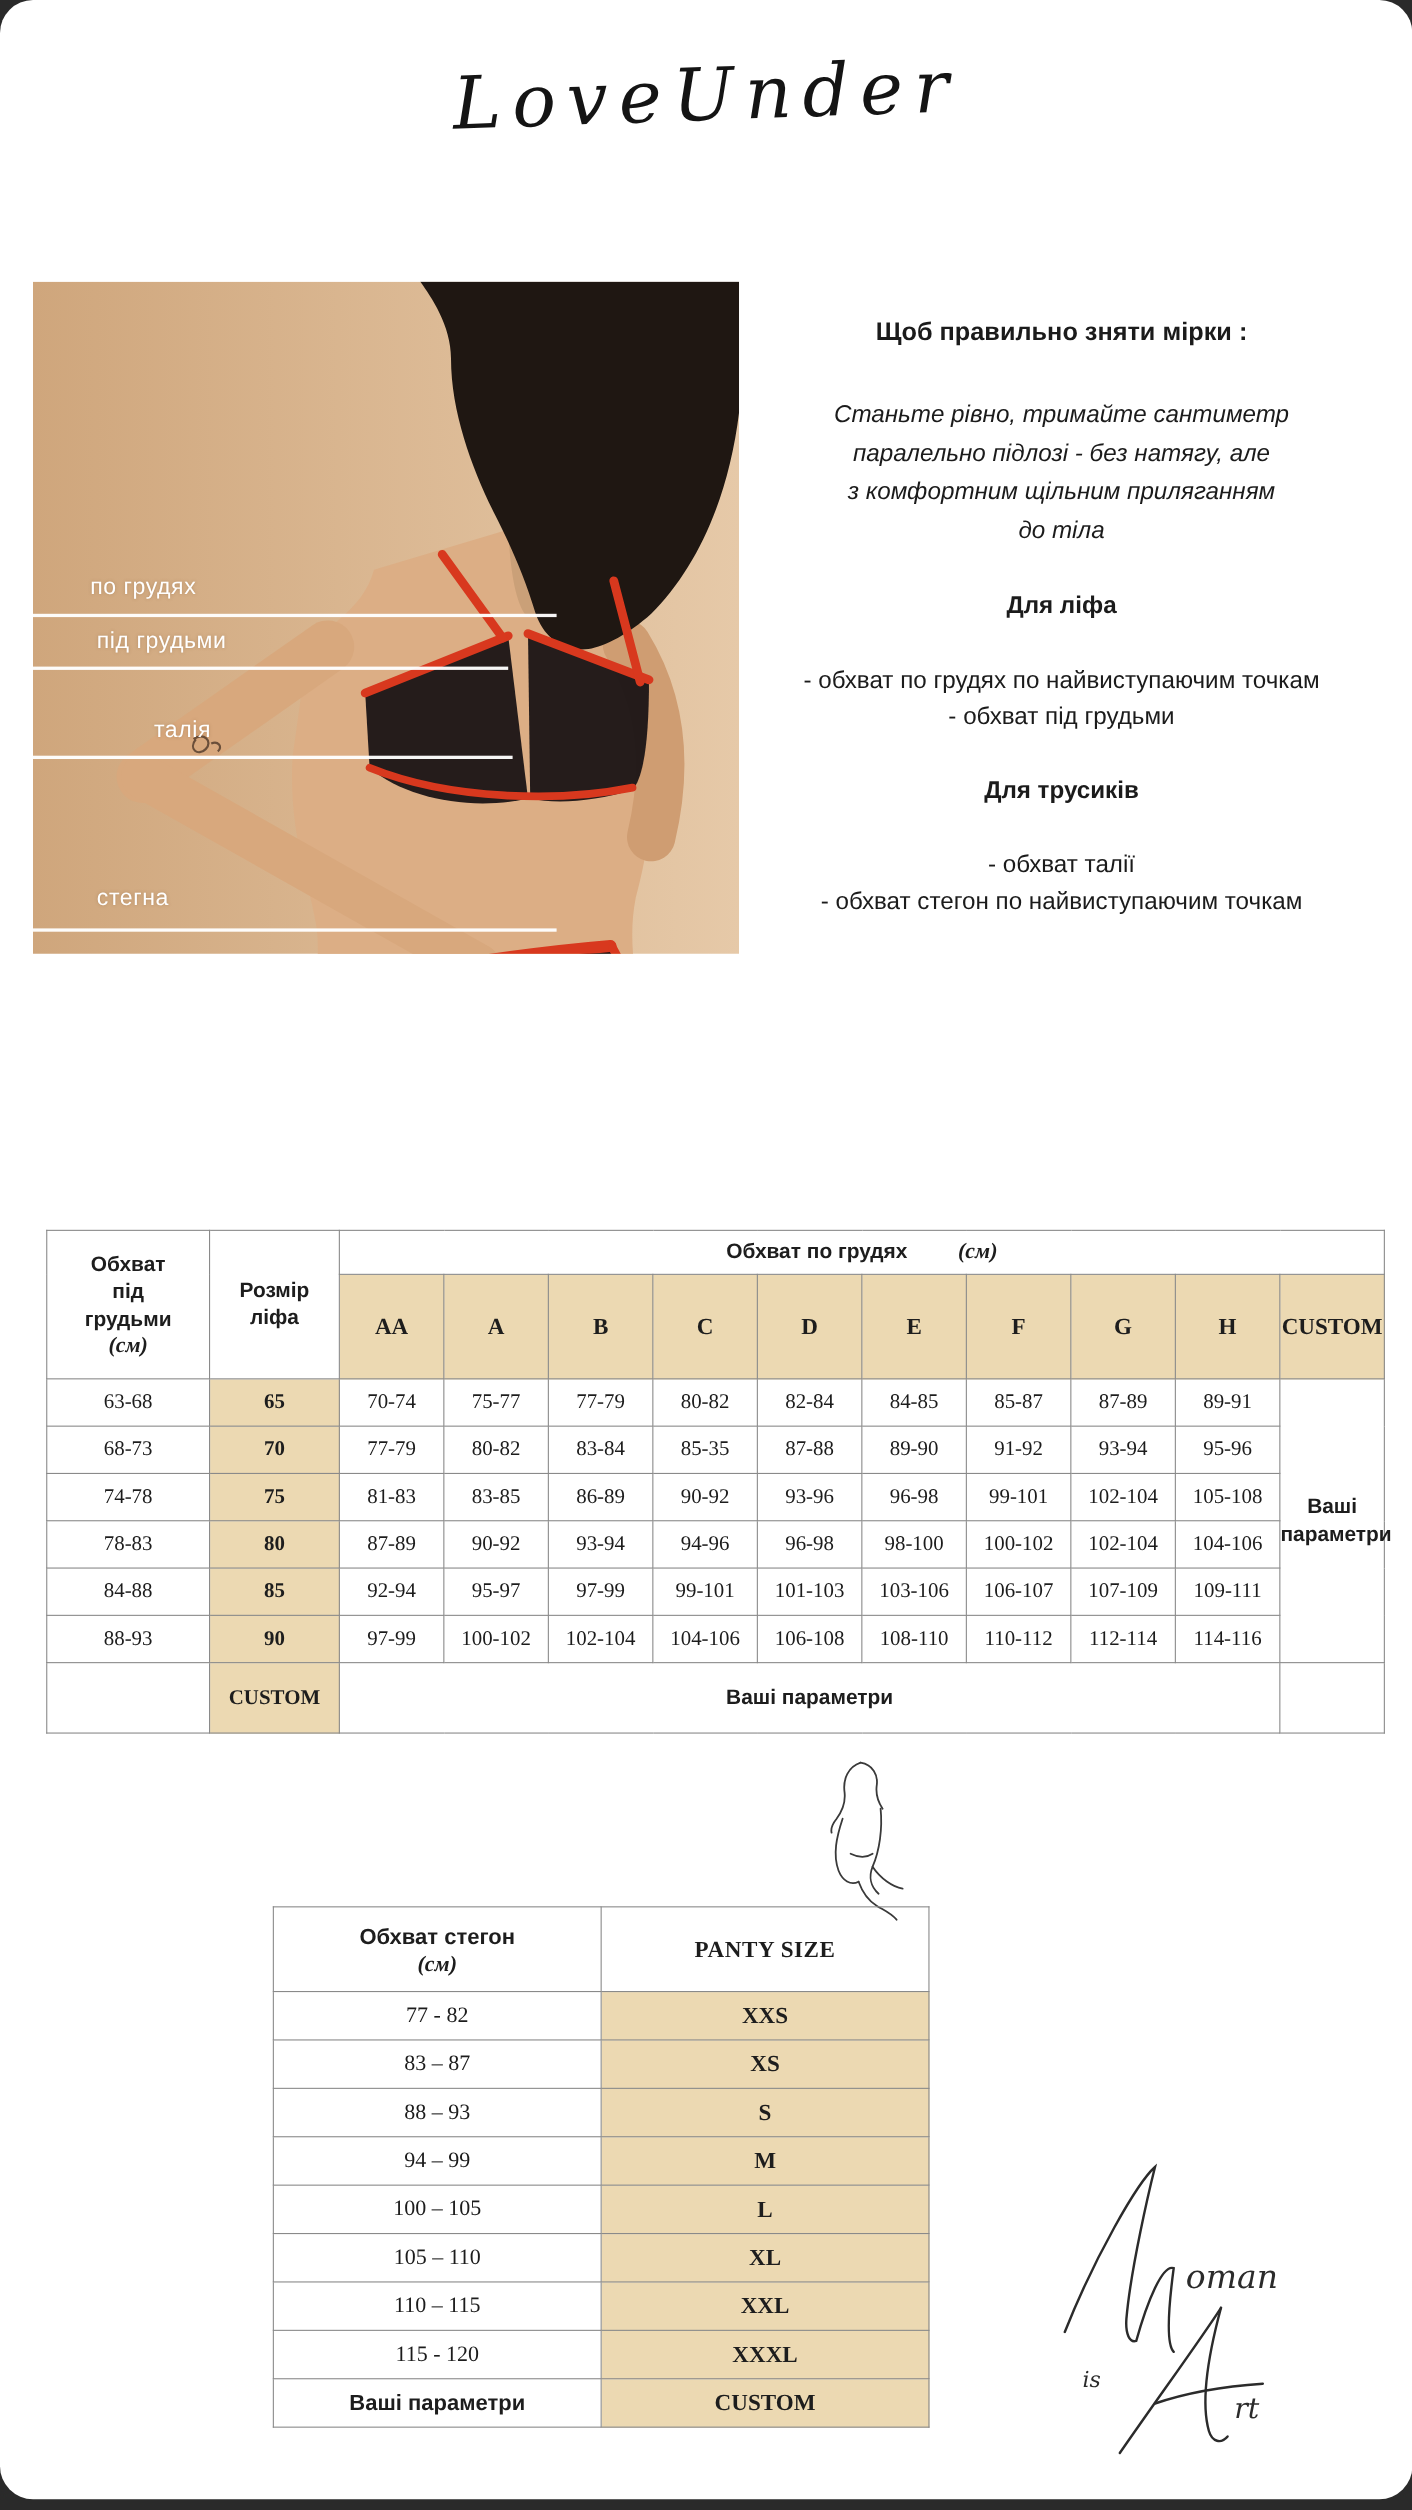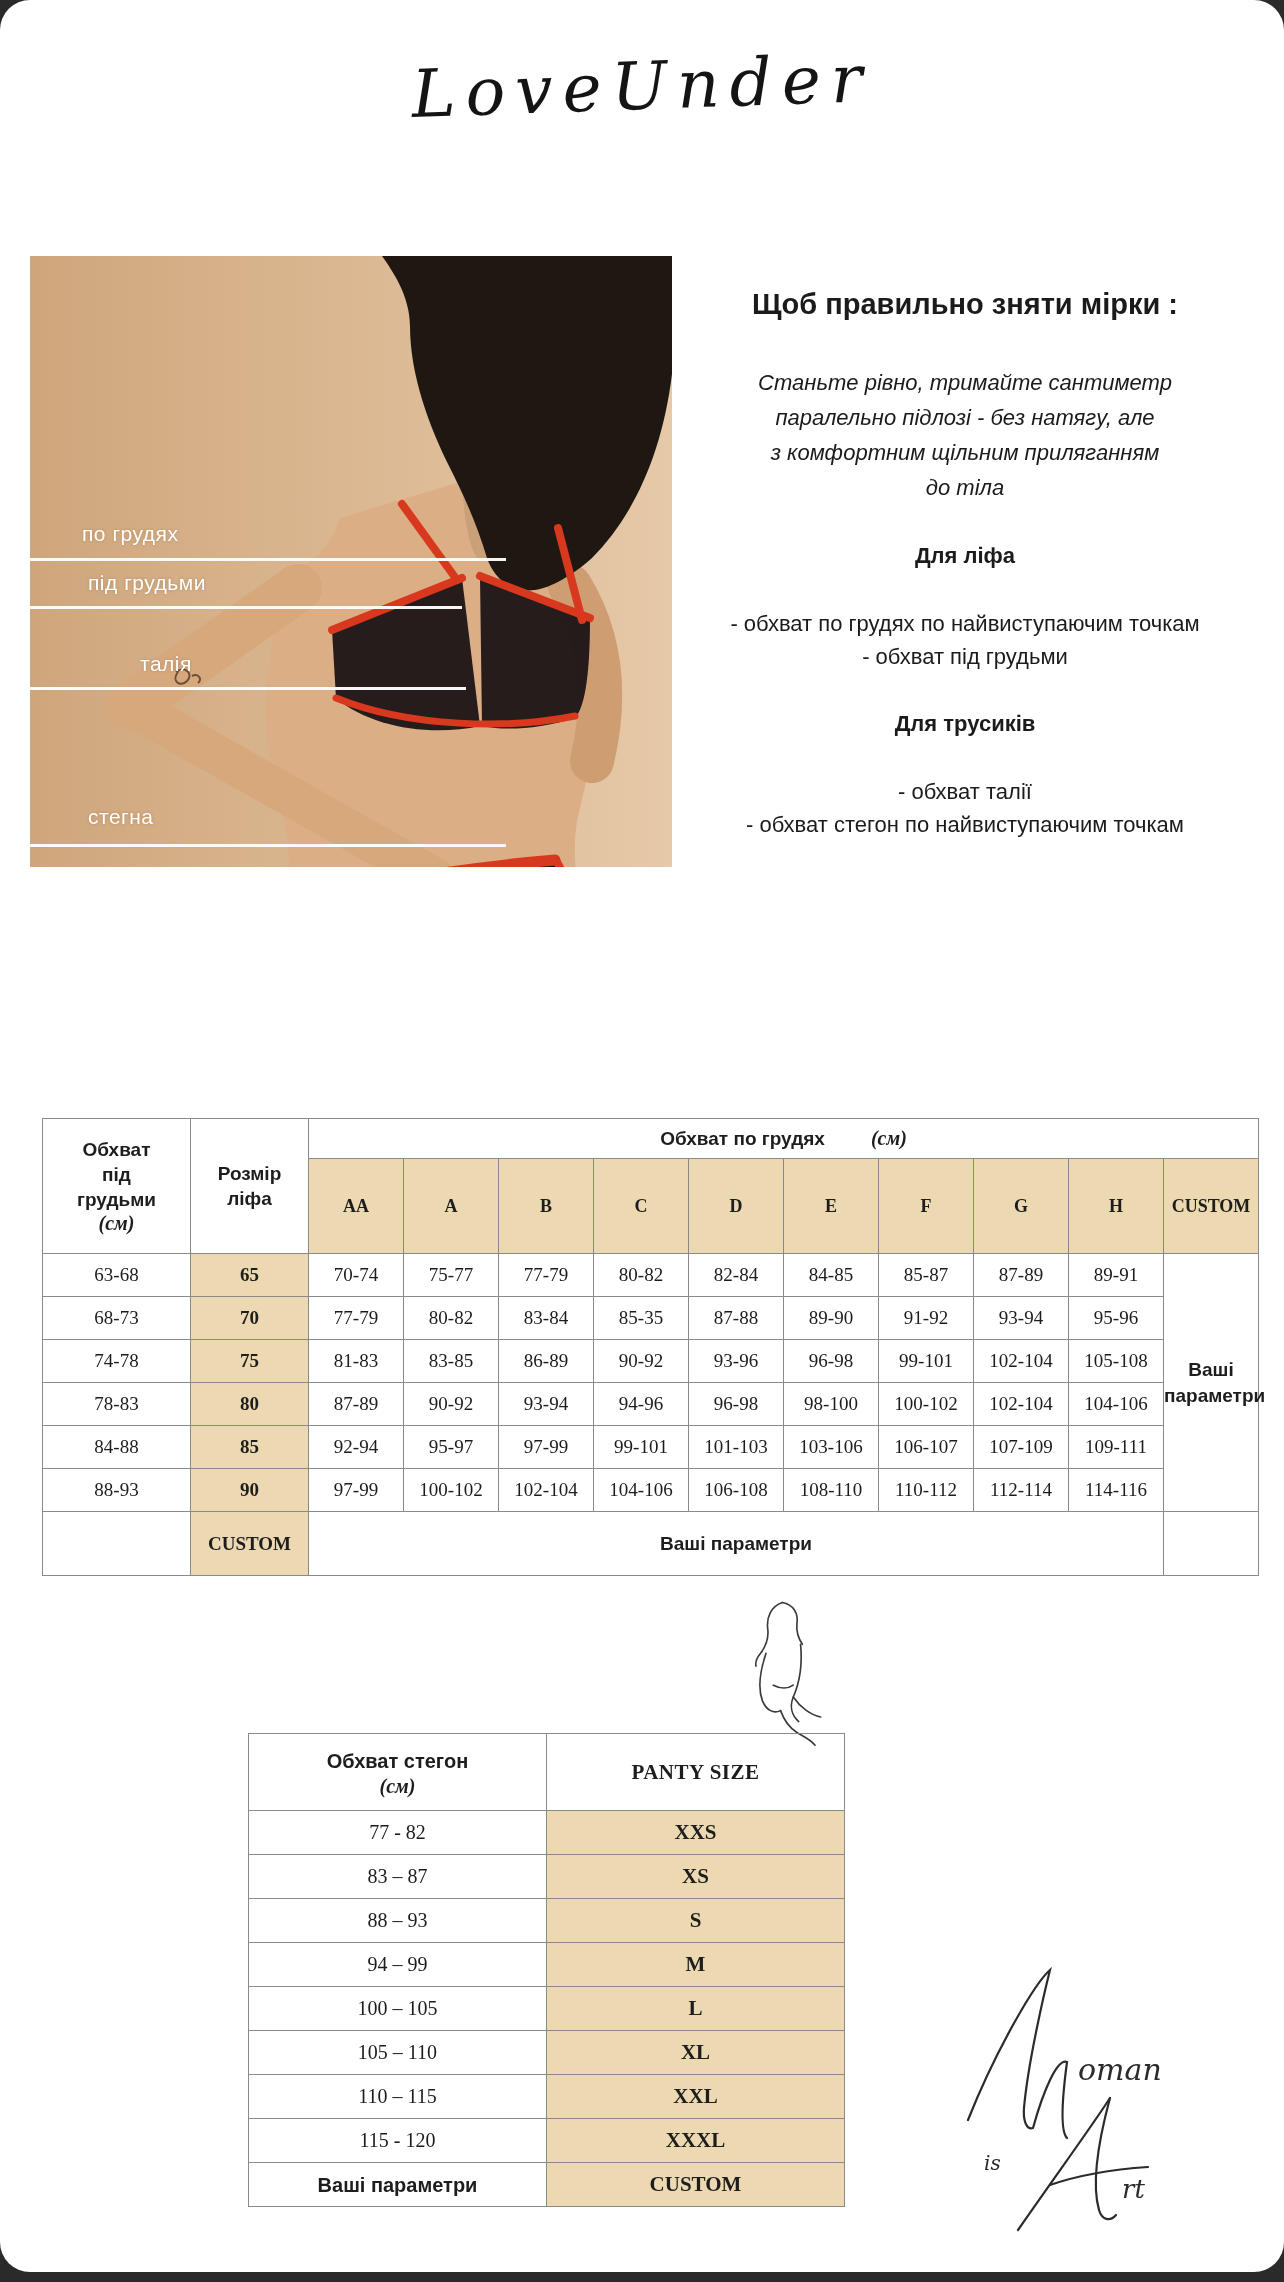--- a/index.html
+++ b/index.html
@@ -13,38 +13,38 @@
         font-size:66px;letter-spacing:10px;color:#141414;transform:rotate(-2deg);}
 
   
   .photo{position:absolute;left:30px;top:256px;width:642px;height:611px;overflow:hidden;}
   .photo svg{display:block;}
   .mline{position:absolute;height:3px;background:rgba(255,255,255,.96);left:0;}
   .mlabel{position:absolute;color:#fff;font-size:21px;letter-spacing:.5px;text-shadow:0 0 3px rgba(120,80,40,.35);}
 
   
   .instr{position:absolute;left:655px;top:288px;width:620px;text-align:center;color:#1b1b1b;}
-  .instr .title{font-size:29px;font-weight:bold;margin-bottom:44px;}
+  .instr .title{font-size:23px;font-weight:bold;margin-bottom:44px;}
   .instr .para{font-size:22px;line-height:35px;font-style:italic;}
   .instr .sub{font-size:22px;font-weight:bold;margin-top:38px;}
   .instr .points{font-size:22px;line-height:33px;margin-top:38px;}
 
   
   table{border-collapse:collapse;table-layout:fixed;}
   td{border:1px solid #8a8a8a;text-align:center;vertical-align:middle;padding:0;}
   .tan{background:#ecd9b2;}
   .bra-wrap{position:absolute;left:42px;top:1118px;}
   .bra{width:1212px;}
   .bra .h1{height:40px;}
   .bra .h2{height:95px;}
   .bra .dr{height:43px;}
   .bra .cr{height:64px;}
   .colhdr{font-weight:bold;font-size:19px;line-height:25px;}
   .unit{font-family:"Liberation Serif",serif;font-weight:bold;font-size:20px;font-style:italic;}
-  .cup{font-family:"Liberation Serif",serif;font-weight:bold;font-size:18px;}
+  .cup{font-family:"Liberation Serif",serif;font-weight:bold;font-size:21px;}
   .range{font-family:"Liberation Serif",serif;font-size:19px;color:#1c1c1c;}
   .sizeb{font-family:"Liberation Serif",serif;font-weight:bold;font-size:19px;}
   .params{font-weight:bold;font-size:19px;line-height:26px;}
   .spanhdr{display:flex;justify-content:center;align-items:center;gap:46px;}
 
   .panty-wrap{position:absolute;left:213px;top:1733px;padding-left:35px;}
   .panty{width:596px;}
   .panty .h1{height:77px;}
   .panty .dr{height:44px;}
   .panty .range{font-size:20px;}

